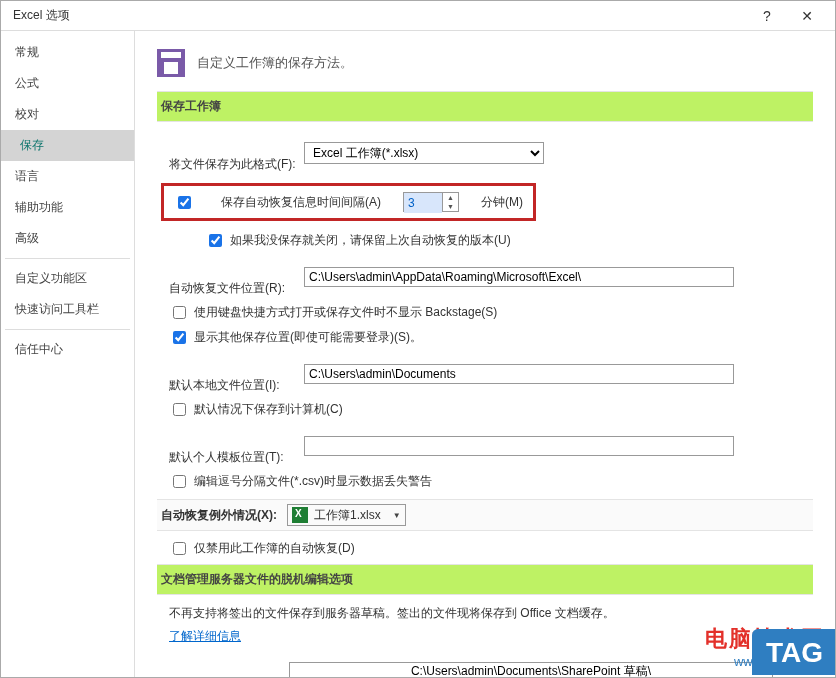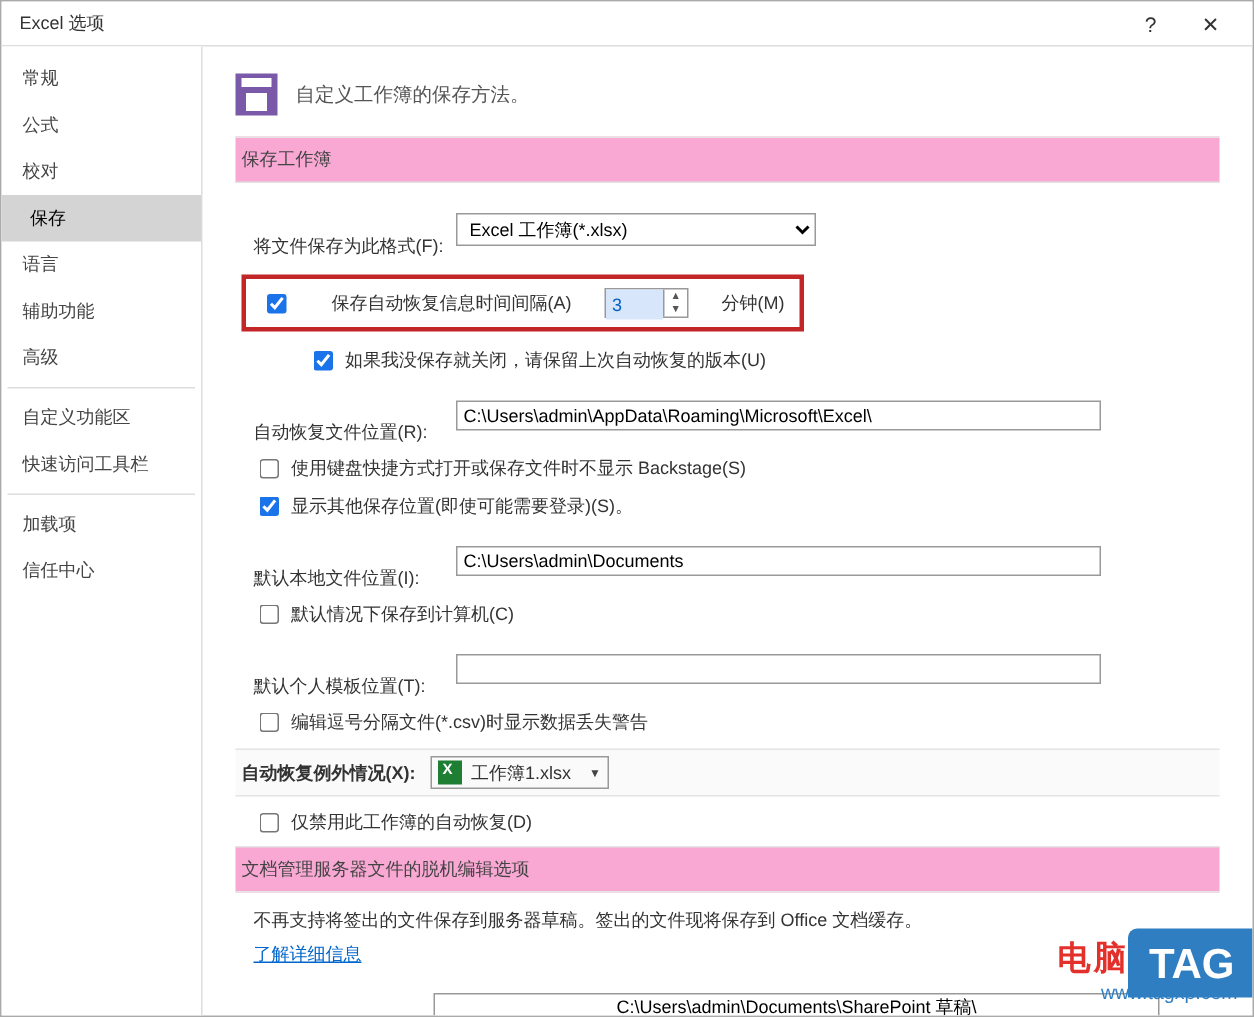--- a/index.html
+++ b/index.html
@@ -37,21 +37,21 @@
     padding-top: 6px;
   }
   .sidebar .cat {
     padding: 7px 14px;
     font-size: 12px;
     color: #444;
     cursor: default;
   }
   .sidebar .cat.selected {
     background: #d4d4d4;
-    color: #000000;
+    color: #0f766e;
     padding-left: 19px;
   }
   .sidebar .sep { height:1px; background:#ddd; margin:4px 4px; }
   .main {
     flex: 1;
     padding: 18px 22px 10px 22px;
     overflow: hidden;
   }
   .hdr { display: flex; align-items: center; gap: 12px; margin-bottom: 14px; }
   .save-ico {
@@ -64,26 +64,26 @@
     left: 4px; top: 3px; width: 20px; height: 6px;
     background: #fff;
   }
   .save-ico::after {
     content: ""; position: absolute;
     left: 7px; bottom: 3px; width: 14px; height: 12px;
     background: #fff;
   }
   .hdr-txt { font-size: 13px; color: #555; }
   .section-title {
-    font-size: 12px; font-weight: normal; color: #444;
+    font-size: 12px; font-weight: bold; color: #444;
     padding: 6px 0;
     border-top: 1px solid #e4e4e4;
     border-bottom: 1px solid #e4e4e4;
     margin: 6px 0 10px 0;
-    background: #f9a8d4;
+    background: #bef264;
     padding-left: 4px;
   }
   .row { display: flex; align-items: center; margin: 6px 0 6px 12px; }
   .row.indent { margin-left: 48px; }
   .row label { white-space: nowrap; }
   .lbl { width: 135px; margin-top: 24px; }
   .chk { width: 13px; height: 13px; margin-right: 8px; accent-color:#1a73e8;}
   input[type=text] {
     border: 1px solid #999;
     height: 20px; padding: 1px 4px;
@@ -125,21 +125,21 @@
   .xl-ico::after{content:"X"; color:#fff; font-size:10px; position:absolute; left:3px; top:1px; font-weight:bold;}
   .dd-arr { font-size:8px; color:#444; margin-left:6px;}
   .watermark {
     position: absolute; right: 10px; bottom: 8px;
     text-align: right;
     pointer-events: none;
   }
   .watermark .l1 { color:#e3302a; font-size:22px; font-weight:bold; letter-spacing:2px;}
   .watermark .l2 { color:#2f7ec1; font-size:13px; }
   .tag {
-    position:absolute; right:0; bottom:12px;
+    position:absolute; right:0; bottom:2px;
     background:#2f7ec1; color:#fff; font-weight:bold;
     font-size:28px; padding:8px 12px 6px 14px;
     border-top-left-radius:6px;
   }
 </style>
 </head>
 <body>
 
 <div class="titlebar">
   <div class="title">Excel 选项</div>
@@ -153,21 +153,20 @@
     <div class="cat">公式</div>
     <div class="cat">校对</div>
     <div class="cat selected">保存</div>
     <div class="cat">语言</div>
     <div class="cat">辅助功能</div>
     <div class="cat">高级</div>
     <div class="sep"></div>
     <div class="cat">自定义功能区</div>
     <div class="cat">快速访问工具栏</div>
     <div class="sep"></div>
-    <div class="cat">加载项</div>
     <div class="cat">信任中心</div>
   </div>
 
   <div class="main">
     <div class="hdr">
       <div class="save-ico"></div>
       <div class="hdr-txt">自定义工作簿的保存方法。</div>
     </div>
 
     

